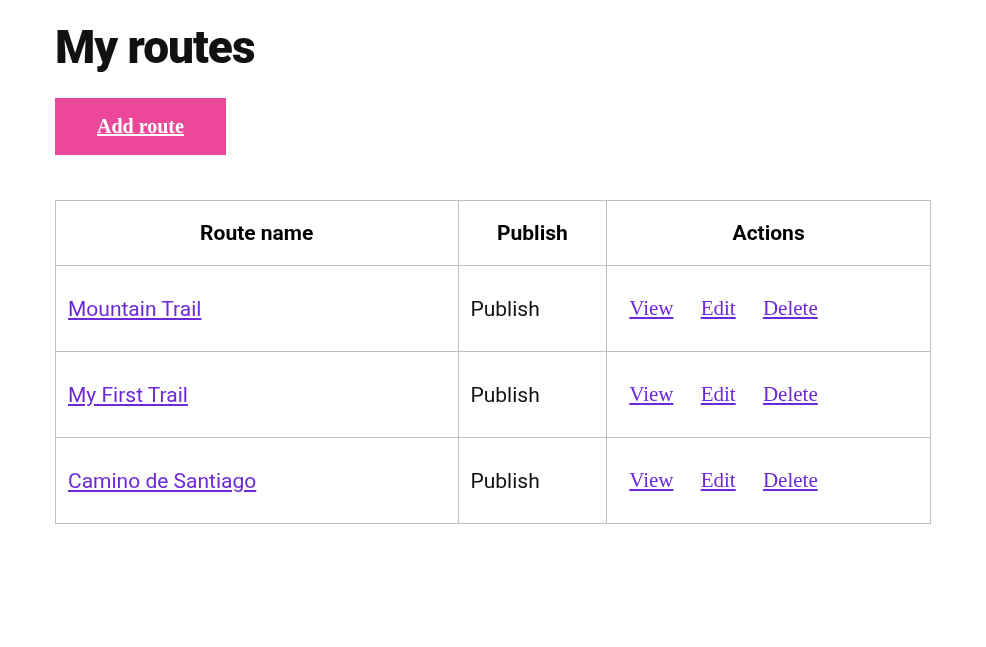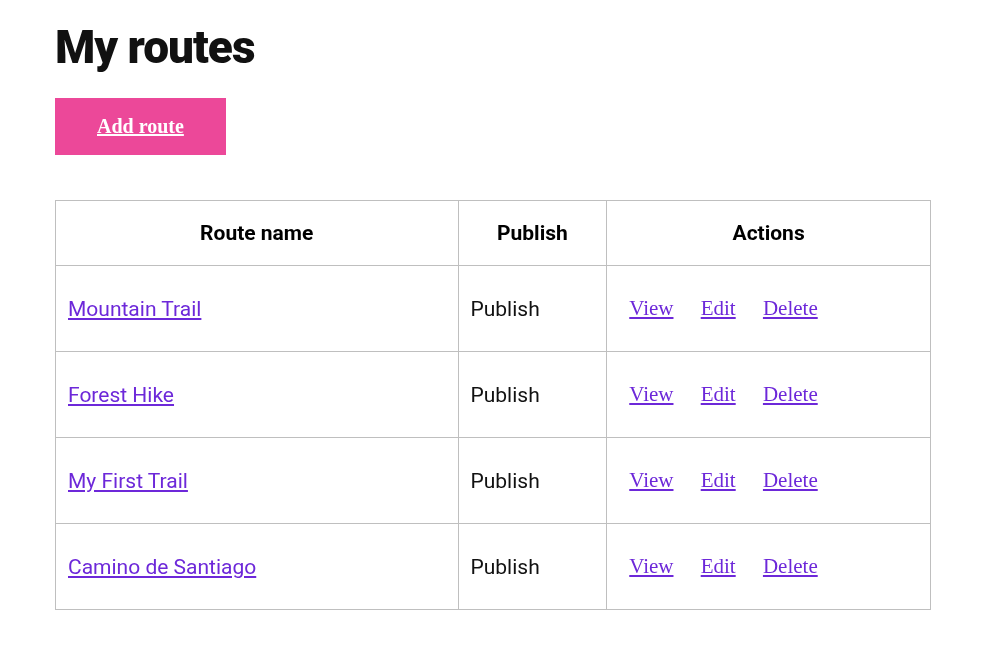--- a/index.html
+++ b/index.html
@@ -93,29 +93,20 @@
     <tr>
       <td><a class="link">Mountain Trail</a></td>
       <td class="status-cell">Publish</td>
       <td class="actions-cell">
         <a class="link">View</a>
         <a class="link">Edit</a>
         <a class="link">Delete</a>
       </td>
     </tr>
     <tr>
-      <td><a class="link">Forest Hike</a></td>
-      <td class="status-cell">Publish</td>
-      <td class="actions-cell">
-        <a class="link">View</a>
-        <a class="link">Edit</a>
-        <a class="link">Delete</a>
-      </td>
-    </tr>
-    <tr>
       <td><a class="link">My First Trail</a></td>
       <td class="status-cell">Publish</td>
       <td class="actions-cell">
         <a class="link">View</a>
         <a class="link">Edit</a>
         <a class="link">Delete</a>
       </td>
     </tr>
     <tr>
       <td><a class="link">Camino de Santiago</a></td>

